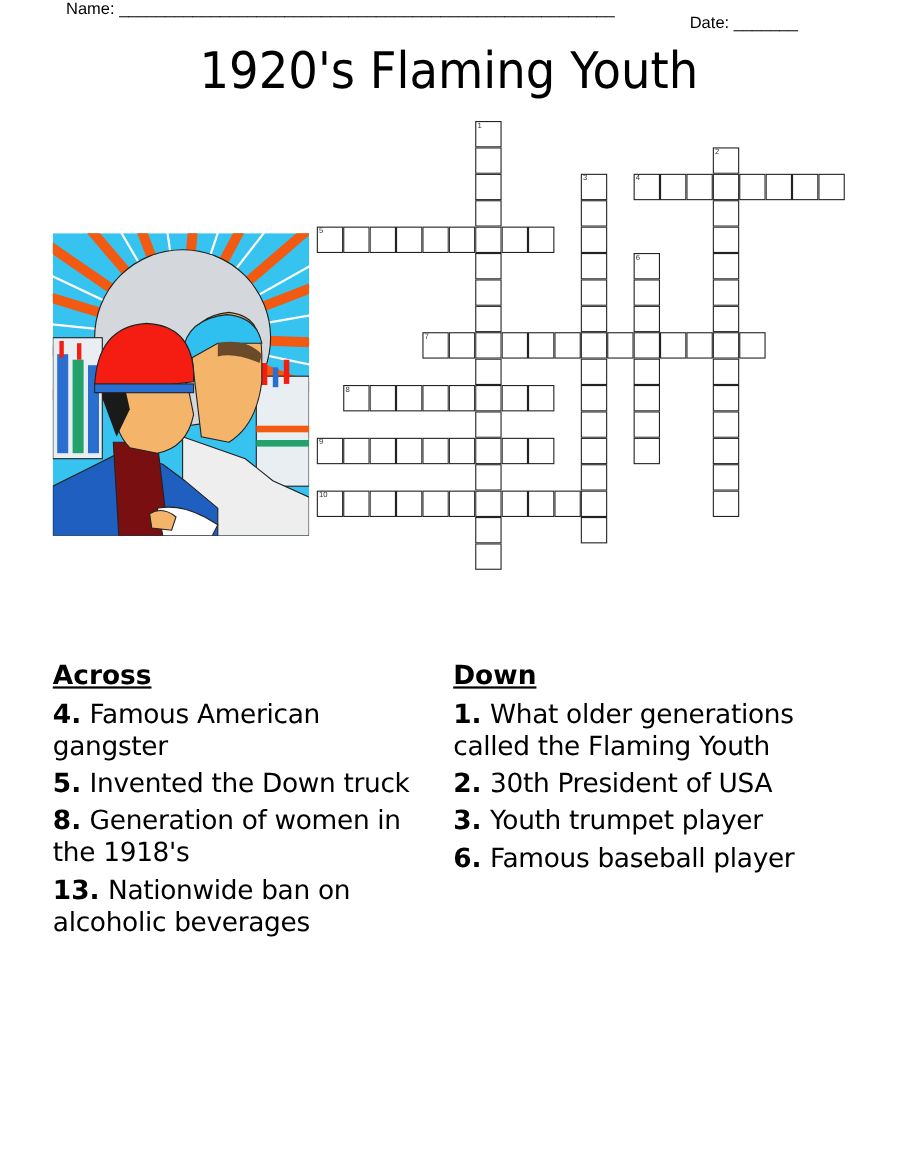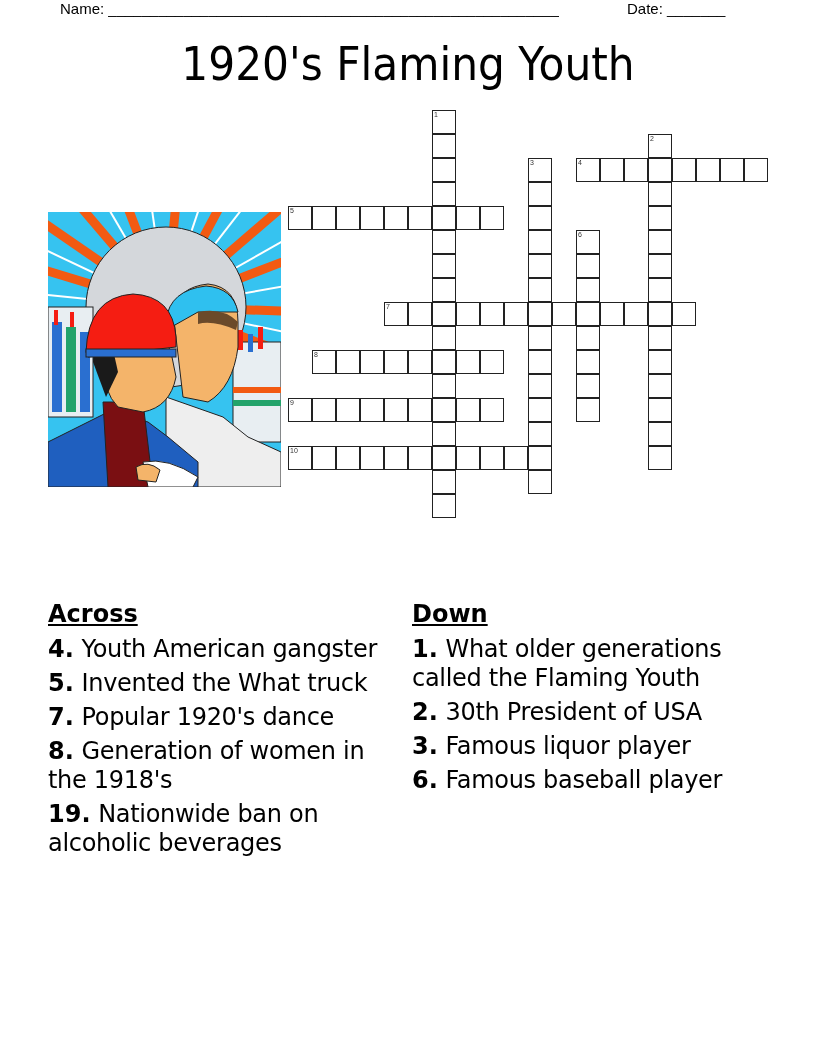--- a/index.html
+++ b/index.html
@@ -1,19 +1,19 @@
 <!DOCTYPE html>
 <html><head>
 <meta charset="utf-8">
 <style>
   html, body { margin:0; padding:0; background:#fff; }
   body { width:816px; height:1056px; position:relative; overflow:hidden; font-family:"DejaVu Sans", sans-serif; color:#000; }
   .hdr { position:absolute; top:0; font-family:"Liberation Sans", sans-serif; font-size:15px; line-height:18px; }
   .hdr-name { left:60px; }
-  .hdr-date { left:627px; }
+  .hdr-date { left:627px;margin-top:12px; }
   .title { position:absolute; top:34px; left:0; width:816px; text-align:center; font-family:"DejaVu Sans", sans-serif; font-size:46px; line-height:60px; letter-spacing:0px; transform:scaleX(0.92); }
   .grid { position:absolute; left:288px; top:110px; width:480px; height:410px; }
   .cell { position:absolute; width:24px; height:24px; box-sizing:border-box; border:1.5px solid #222; background:#fff; }
   .cell .num { position:absolute; left:1px; top:0; font-family:"Liberation Sans", sans-serif; font-size:7px; line-height:8px; color:#333; }
   .illus { position:absolute; left:48px; top:212px; width:233px; height:275px; }
   .clues { position:absolute; top:600px; font-family:"DejaVu Sans", sans-serif; font-size:24px; line-height:29px; transform-origin:left top; }
   .clues-across { left:48px; width:340px; }
   .clues-down { left:412px; width:340px; }
   .clue-head { font-weight:bold; text-decoration:underline; margin-bottom:6px; display:block; }
   .clue { margin-bottom:5px; }
@@ -220,26 +220,25 @@
     <div class="cell" style="left: 72px; top: 336px;"></div>
     <div class="cell" style="left: 96px; top: 336px;"></div>
     <div class="cell" style="left: 120px; top: 336px;"></div>
     <div class="cell" style="left: 168px; top: 336px;"></div>
     <div class="cell" style="left: 192px; top: 336px;"></div>
     <div class="cell" style="left: 216px; top: 336px;"></div>
   </div>
 
 <div class="clues clues-across">
   <span class="clue-head">Across</span>
-  <div class="clue"><b>4.</b> <span class="clue-text">Youth American gangster</span></div>
-  <div class="clue"><b>5.</b> <span class="clue-text">Invented the What truck</span></div>
-  <div class="clue"><b>7.</b> <span class="clue-text">Popular 1920's dance</span></div>
+  <div class="clue"><b>4.</b> <span class="clue-text">Famous American gangster</span></div>
+  <div class="clue"><b>5.</b> <span class="clue-text">Invented the Down truck</span></div>
   <div class="clue"><b>8.</b> <span class="clue-text">Generation of women in the 1918's</span></div>
-  <div class="clue"><b>19.</b> <span class="clue-text">Nationwide ban on alcoholic beverages</span></div>
+  <div class="clue"><b>13.</b> <span class="clue-text">Nationwide ban on alcoholic beverages</span></div>
 </div>
 
 <div class="clues clues-down">
   <span class="clue-head">Down</span>
   <div class="clue"><b>1.</b> <span class="clue-text">What older generations called the Flaming Youth</span></div>
   <div class="clue"><b>2.</b> <span class="clue-text">30th President of USA</span></div>
-  <div class="clue"><b>3.</b> <span class="clue-text">Famous liquor player</span></div>
+  <div class="clue"><b>3.</b> <span class="clue-text">Youth trumpet player</span></div>
   <div class="clue"><b>6.</b> <span class="clue-text">Famous baseball player</span></div>
 </div>
 
 </body></html>

